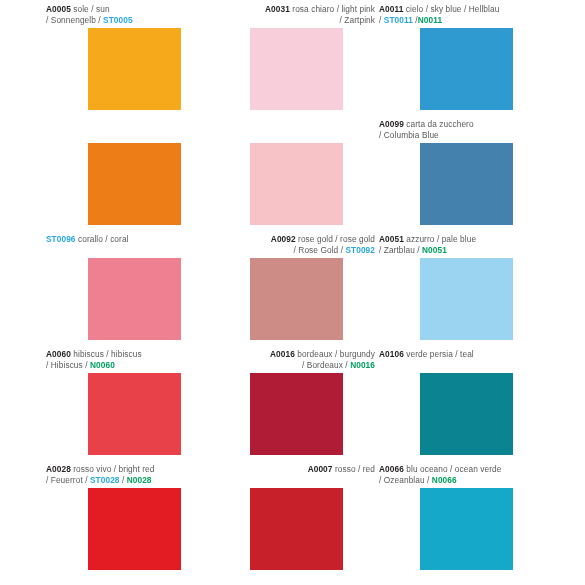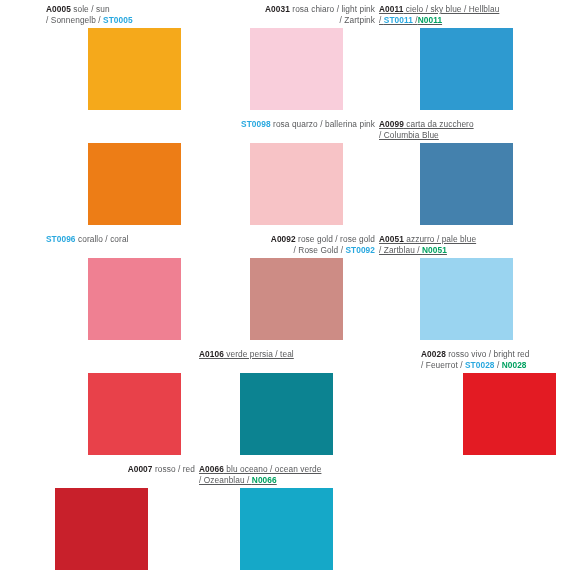--- a/index.html
+++ b/index.html
@@ -36,21 +36,21 @@
   .swatch-caption {
     font-size: 8.3px;
     line-height: 10.6px;
     color: #58595b;
     letter-spacing: 0.01em;
     white-space: nowrap;
   }
   
   .col1 .swatch-caption { padding-left: 46px; }
   .col2 .swatch-caption { padding-left: 15px; text-align: right; }
-  .col3 .swatch-caption { padding-left: 4px; text-decoration: underline; }
+  .col3 .swatch-caption { padding-left: 4px; }
 
   .code-primary {
     font-weight: bold;
     color: #231f20;
   }
   .code-st {
     font-weight: bold;
     color: #29a8df;
   }
   .code-n {
@@ -94,23 +94,20 @@
         <div class="swatch-caption">
           <div class="hidden-line"><span class="code-primary">A0011</span><span class="name-text"> cielo / sky blue / Hellblau</span></div>
           <div class="hidden-line"><span class="name-text">/ </span><span class="code-st">ST0011</span><span class="name-text"> /</span><span class="code-n">N0011</span></div>
         </div>
         <div class="swatch-chip" style="background: rgb(46, 154, 208);"></div>
       </div>
       <div class="swatch-cell col1">
         <div class="swatch-chip" style="background: rgb(237, 125, 22);"></div>
       </div>
       <div class="swatch-cell col2">
-        <div class="swatch-caption">
-          <div class="hidden-line"><span class="code-st">ST0098</span><span class="name-text"> rosa quarzo / ballerina pink</span></div>
-        </div>
         <div class="swatch-chip" style="background: rgb(247, 195, 198);"></div>
       </div>
       <div class="swatch-cell col3">
         <div class="swatch-caption">
           <div class="hidden-line"><span class="code-primary">A0099</span><span class="name-text"> carta da zucchero</span></div>
           <div class="hidden-line"><span class="name-text">/ Columbia Blue</span></div>
         </div>
         <div class="swatch-chip" style="background: rgb(68, 129, 173);"></div>
       </div>
       <div class="swatch-cell col1">
@@ -127,21 +124,32 @@
         <div class="swatch-chip" style="background: rgb(205, 140, 133);"></div>
       </div>
       <div class="swatch-cell col3">
         <div class="swatch-caption">
           <div class="hidden-line"><span class="code-primary">A0051</span><span class="name-text"> azzurro / pale blue</span></div>
           <div class="hidden-line"><span class="name-text">/ Zartblau / </span><span class="code-n">N0051</span></div>
         </div>
         <div class="swatch-chip" style="background: rgb(154, 212, 240);"></div>
       </div>
       <div class="swatch-cell col1">
+        <div class="swatch-caption">
+          <div class="hidden-line"><span class="code-primary">A0060</span><span class="name-text"> hibiscus / hibiscus</span></div>
+          <div class="hidden-line"><span class="name-text">/ Hibiscus / </span><span class="code-n">N0060</span></div>
+        </div>
         <div class="swatch-chip" style="background: rgb(232, 65, 74);"></div>
+      </div>
+      <div class="swatch-cell col2">
+        <div class="swatch-caption">
+          <div class="hidden-line"><span class="code-primary">A0016</span><span class="name-text"> bordeaux / burgundy</span></div>
+          <div class="hidden-line"><span class="name-text">/ Bordeaux / </span><span class="code-n">N0016</span></div>
+        </div>
+        <div class="swatch-chip" style="background: rgb(176, 28, 53);"></div>
       </div>
       <div class="swatch-cell col3">
         <div class="swatch-caption">
           <div class="hidden-line"><span class="code-primary">A0106</span><span class="name-text"> verde persia / teal</span></div>
         </div>
         <div class="swatch-chip" style="background: rgb(12, 131, 145);"></div>
       </div>
       <div class="swatch-cell col1">
         <div class="swatch-caption">
           <div class="hidden-line"><span class="code-primary">A0028</span><span class="name-text"> rosso vivo / bright red</span></div>

